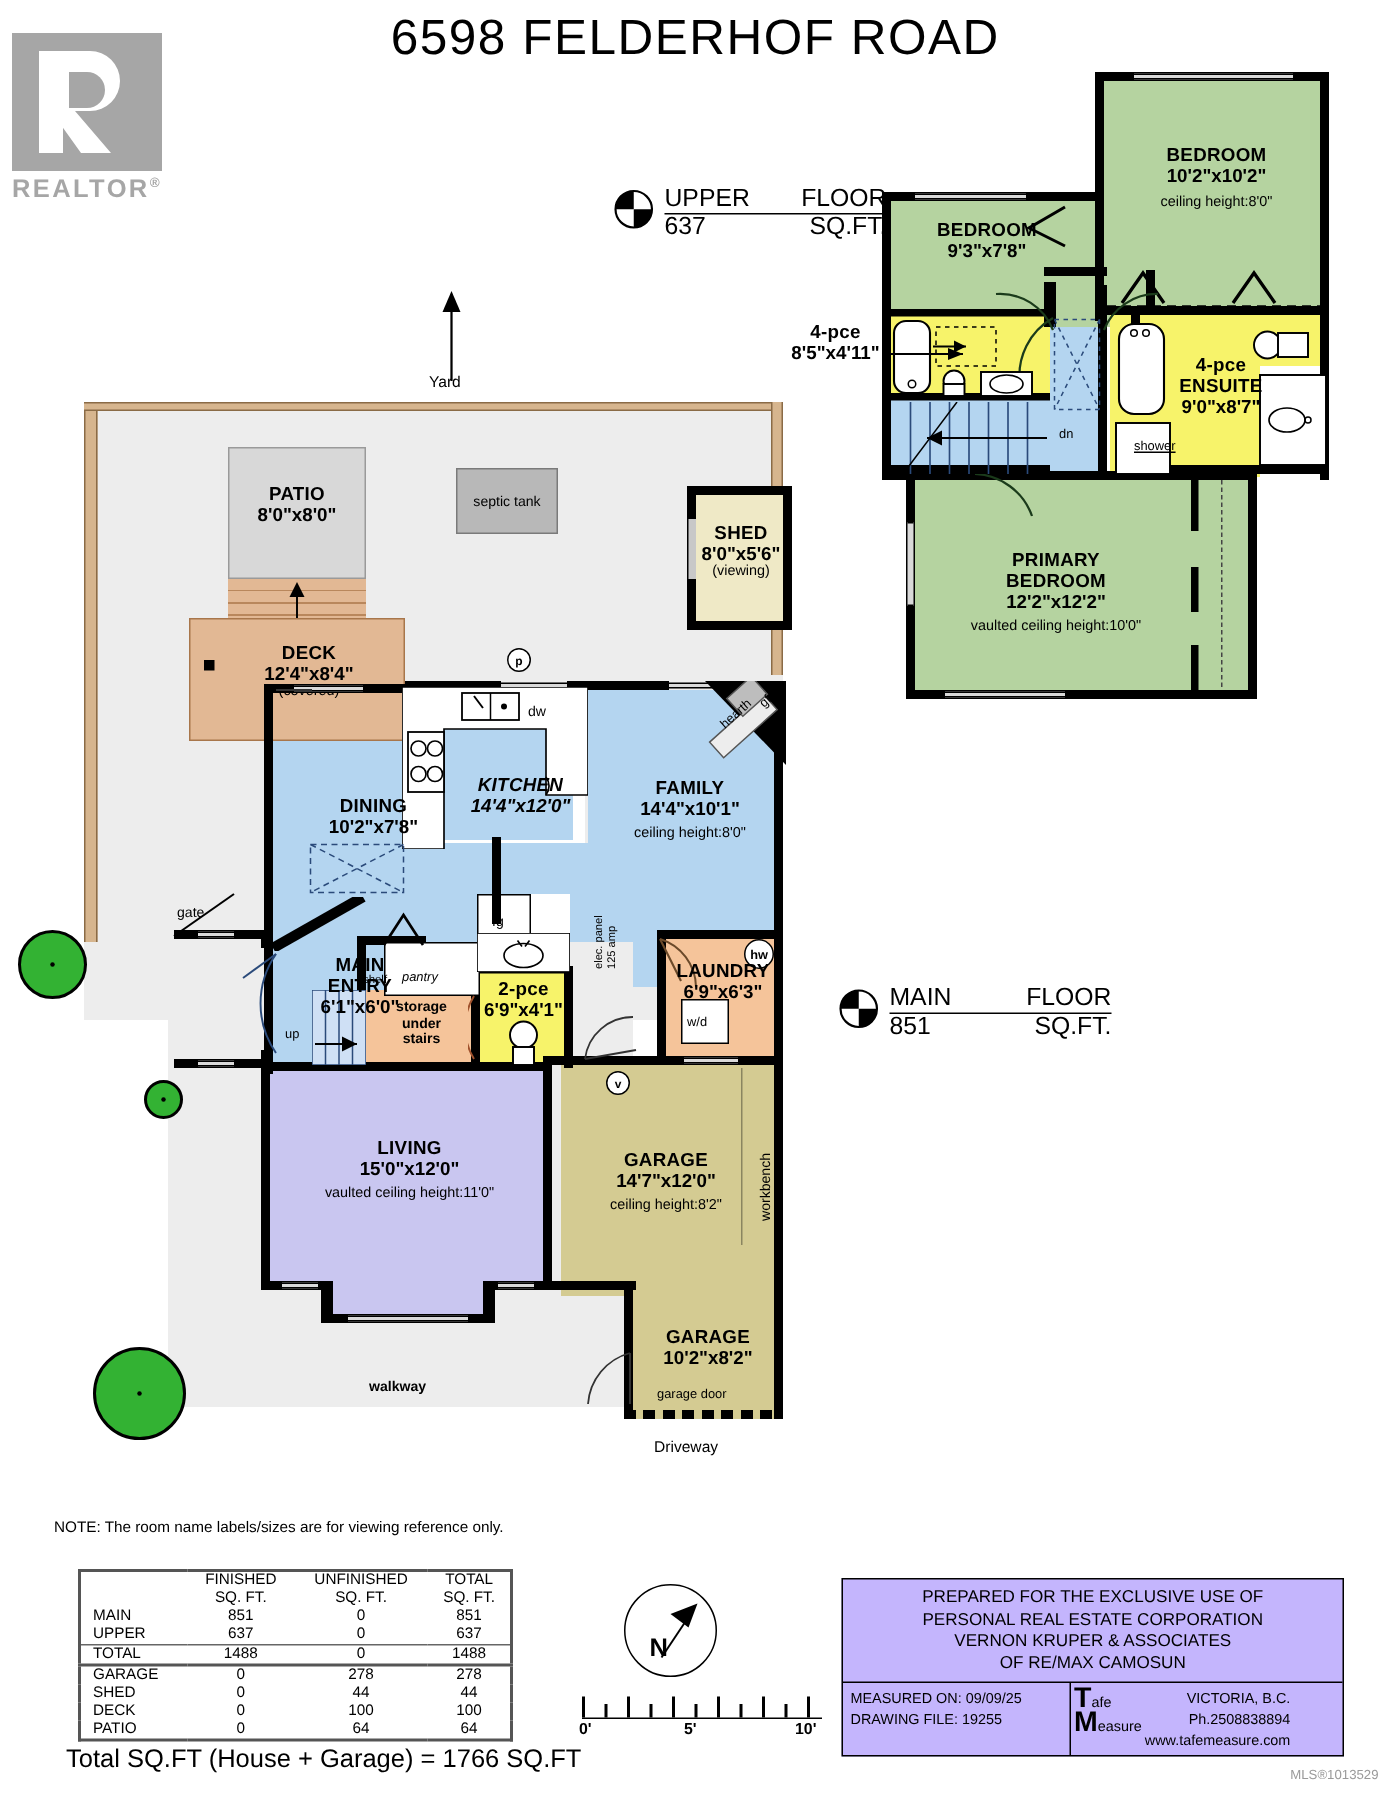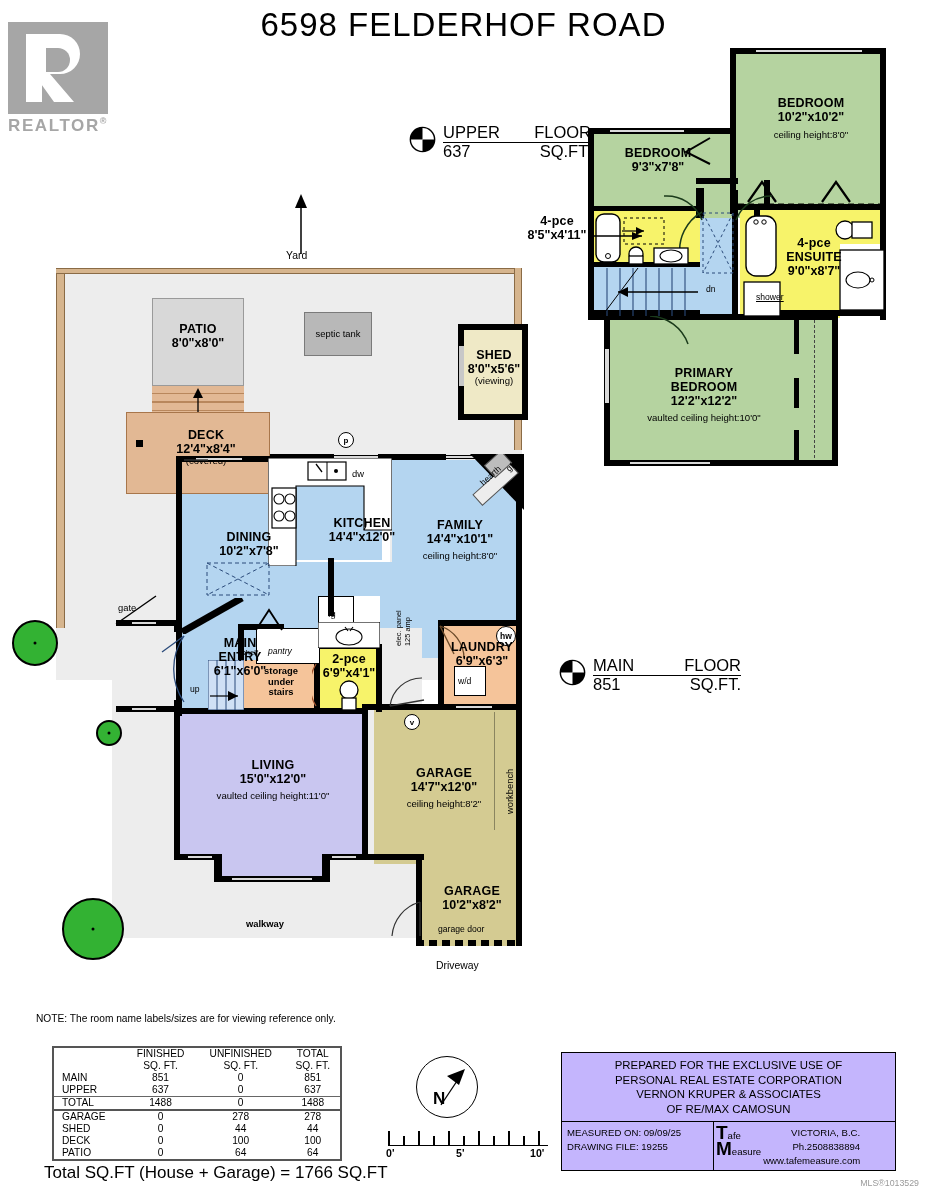--- a/index.html
+++ b/index.html
@@ -540,21 +540,21 @@
     </svg>
 
     <div class="abs tree" style="left:-44px; top:352px; width:46px; height:46px;"></div>
     <div class="abs tree" style="left:40px; top:452px; width:26px; height:26px;"></div>
     <div class="abs tree" style="left:6px; top:630px; width:62px; height:62px;"></div>
 
     <div class="abs rm-label" style="left:136px; top:262px; width:114px;">
       <div class="rm-name">DINING</div>
       <div class="rm-dim">10'2"x7'8"</div>
     </div>
-    <div class="abs rm-label" style="left:251px; top:248px; width:110px;">
+    <div class="abs rm-label" style="left:236px; top:248px; width:110px;font-style:italic;">
       <div class="rm-name">KITCHEN</div>
       <div class="rm-dim">14'4"x12'0"</div>
     </div>
     <div class="abs rm-label" style="left:346px; top:250px; width:116px;">
       <div class="rm-name">FAMILY</div>
       <div class="rm-dim">14'4"x10'1"</div>
       <div class="rm-ch" style="margin-top:5px">ceiling height:8'0"</div>
     </div>
     <div class="abs rm-label" style="left:130px; top:368px; width:108px;">
       <div class="rm-name">MAIN</div>

